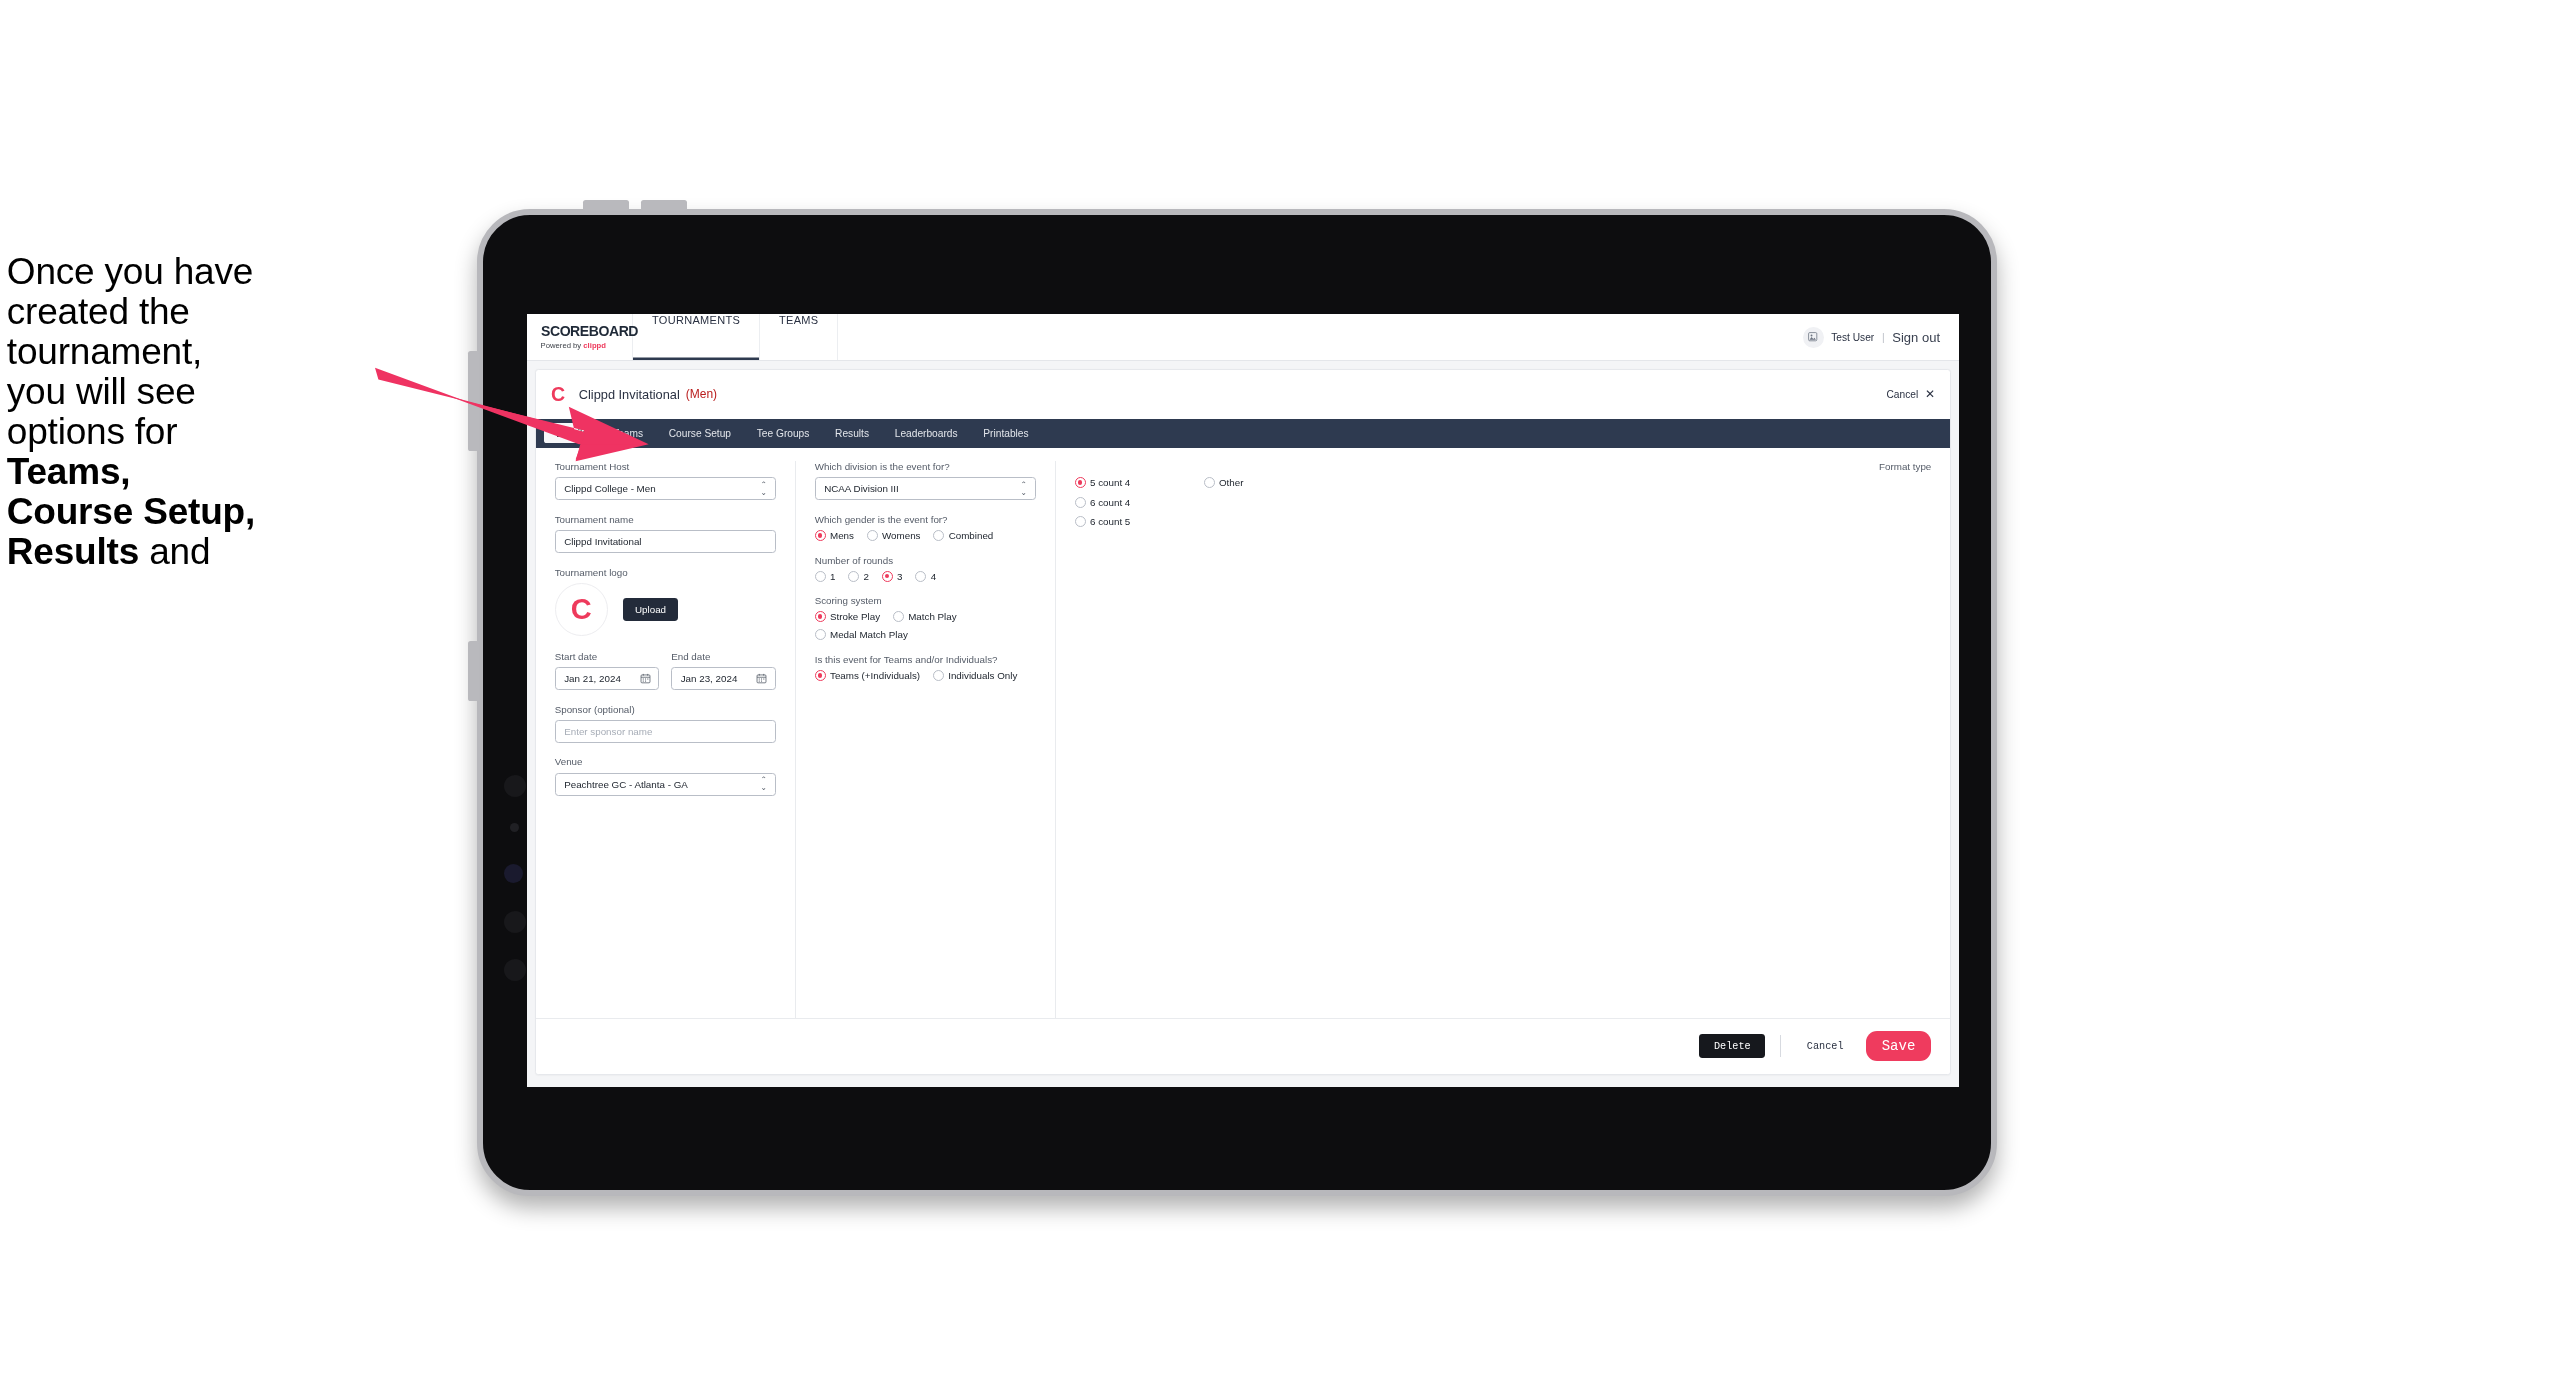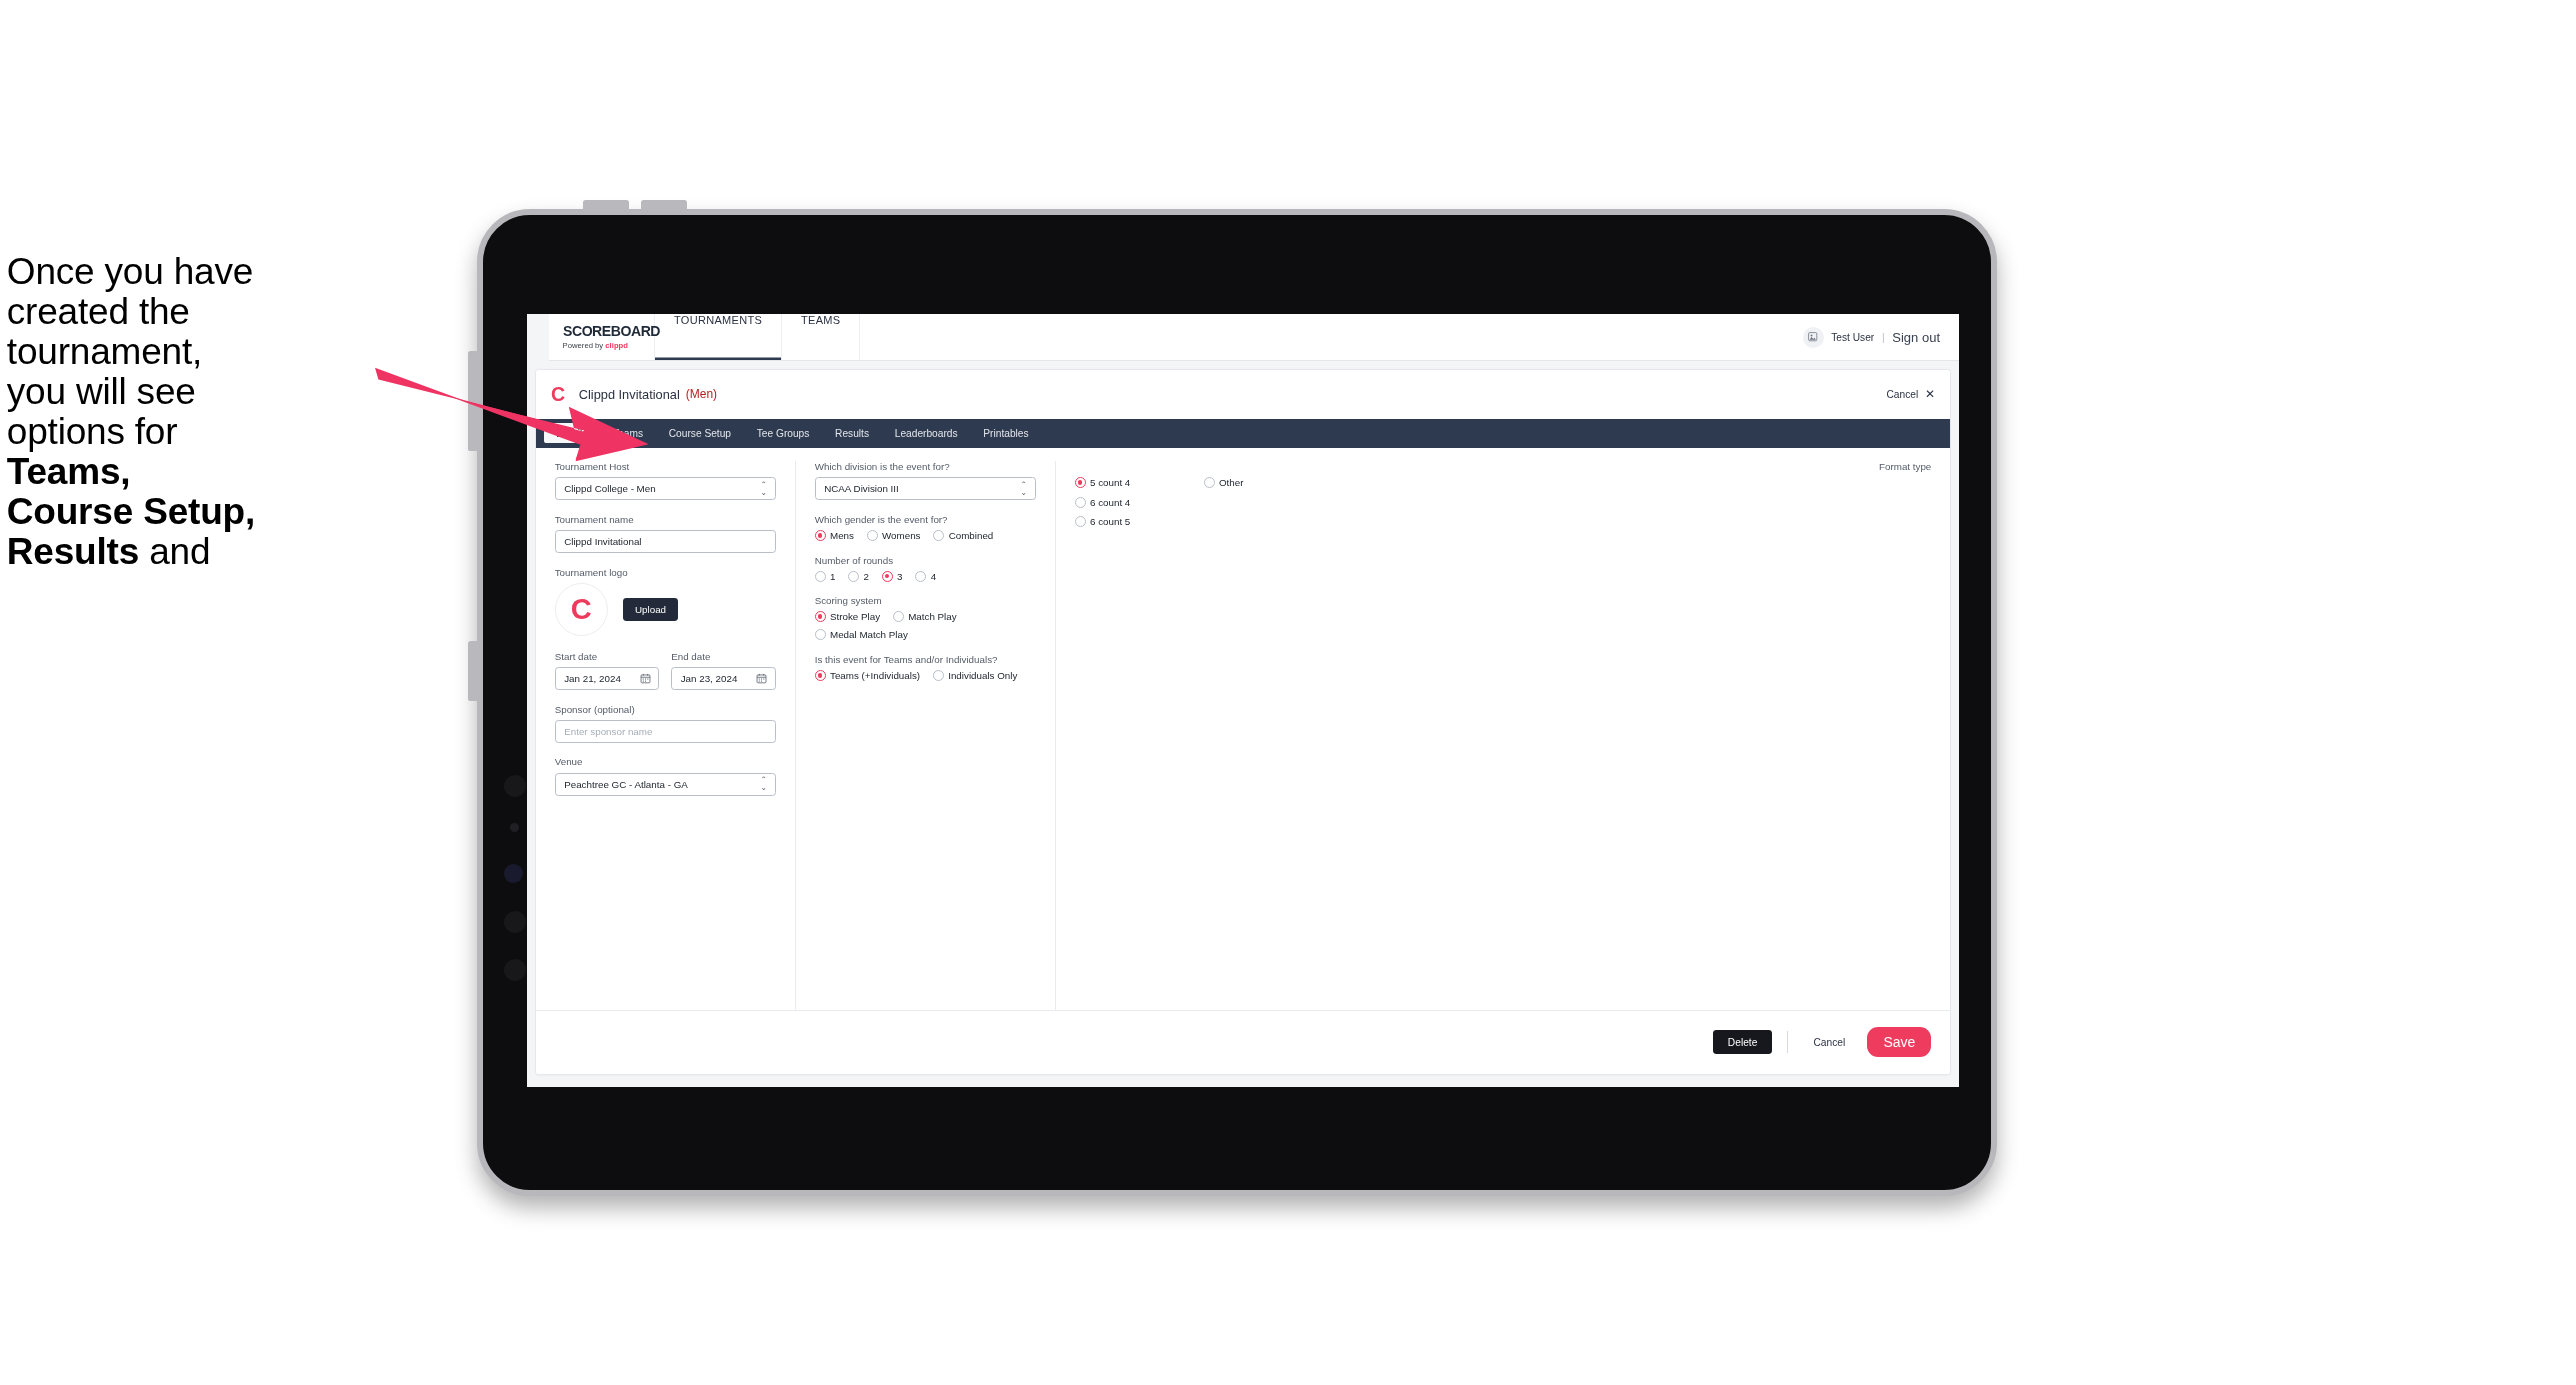--- a/index.html
+++ b/index.html
@@ -84,21 +84,20 @@
   }
 
   
   #app-topbar {
     height: 47px;
     background: #ffffff;
     display: flex;
     align-items: stretch;
     border-bottom: 0.9px solid #e4e6ea;
     position: relative;
-    margin-left: 22px;
   }
   #brand-logo {
     width: 106px;
     padding: 7.7px 0 0 13.6px;
     border-right: 0.9px solid #eceef1;
   }
   #brand-wordmark {
     font-size: 15.3px;
     font-weight: bold;
     letter-spacing: -0.5px;
@@ -324,28 +323,29 @@
   }
   .radio-stack .radio-opt { margin-bottom: 8.5px; }
 
   
   #format-grid { display: flex; }
   #format-col-a { width: 129px; }
   #format-col-b { width: 129px; }
 
   
   #card-footer {
-    height: 64px;
+    height: 56px;
     border-top: 0.9px solid #e9ebee;
     display: flex;
     align-items: center;
     justify-content: flex-end;
     padding-right: 19px;
     gap: 0;
     background: #fff;
+    font-family: Liberation Mono, monospace;
   }
   #delete-button {
     background: #16181d;
     color: #fff;
     font-size: 10.2px;
     padding: 6.8px 14.5px;
     border-radius: 3.4px;
     cursor: pointer;
   }
   #footer-divider {

